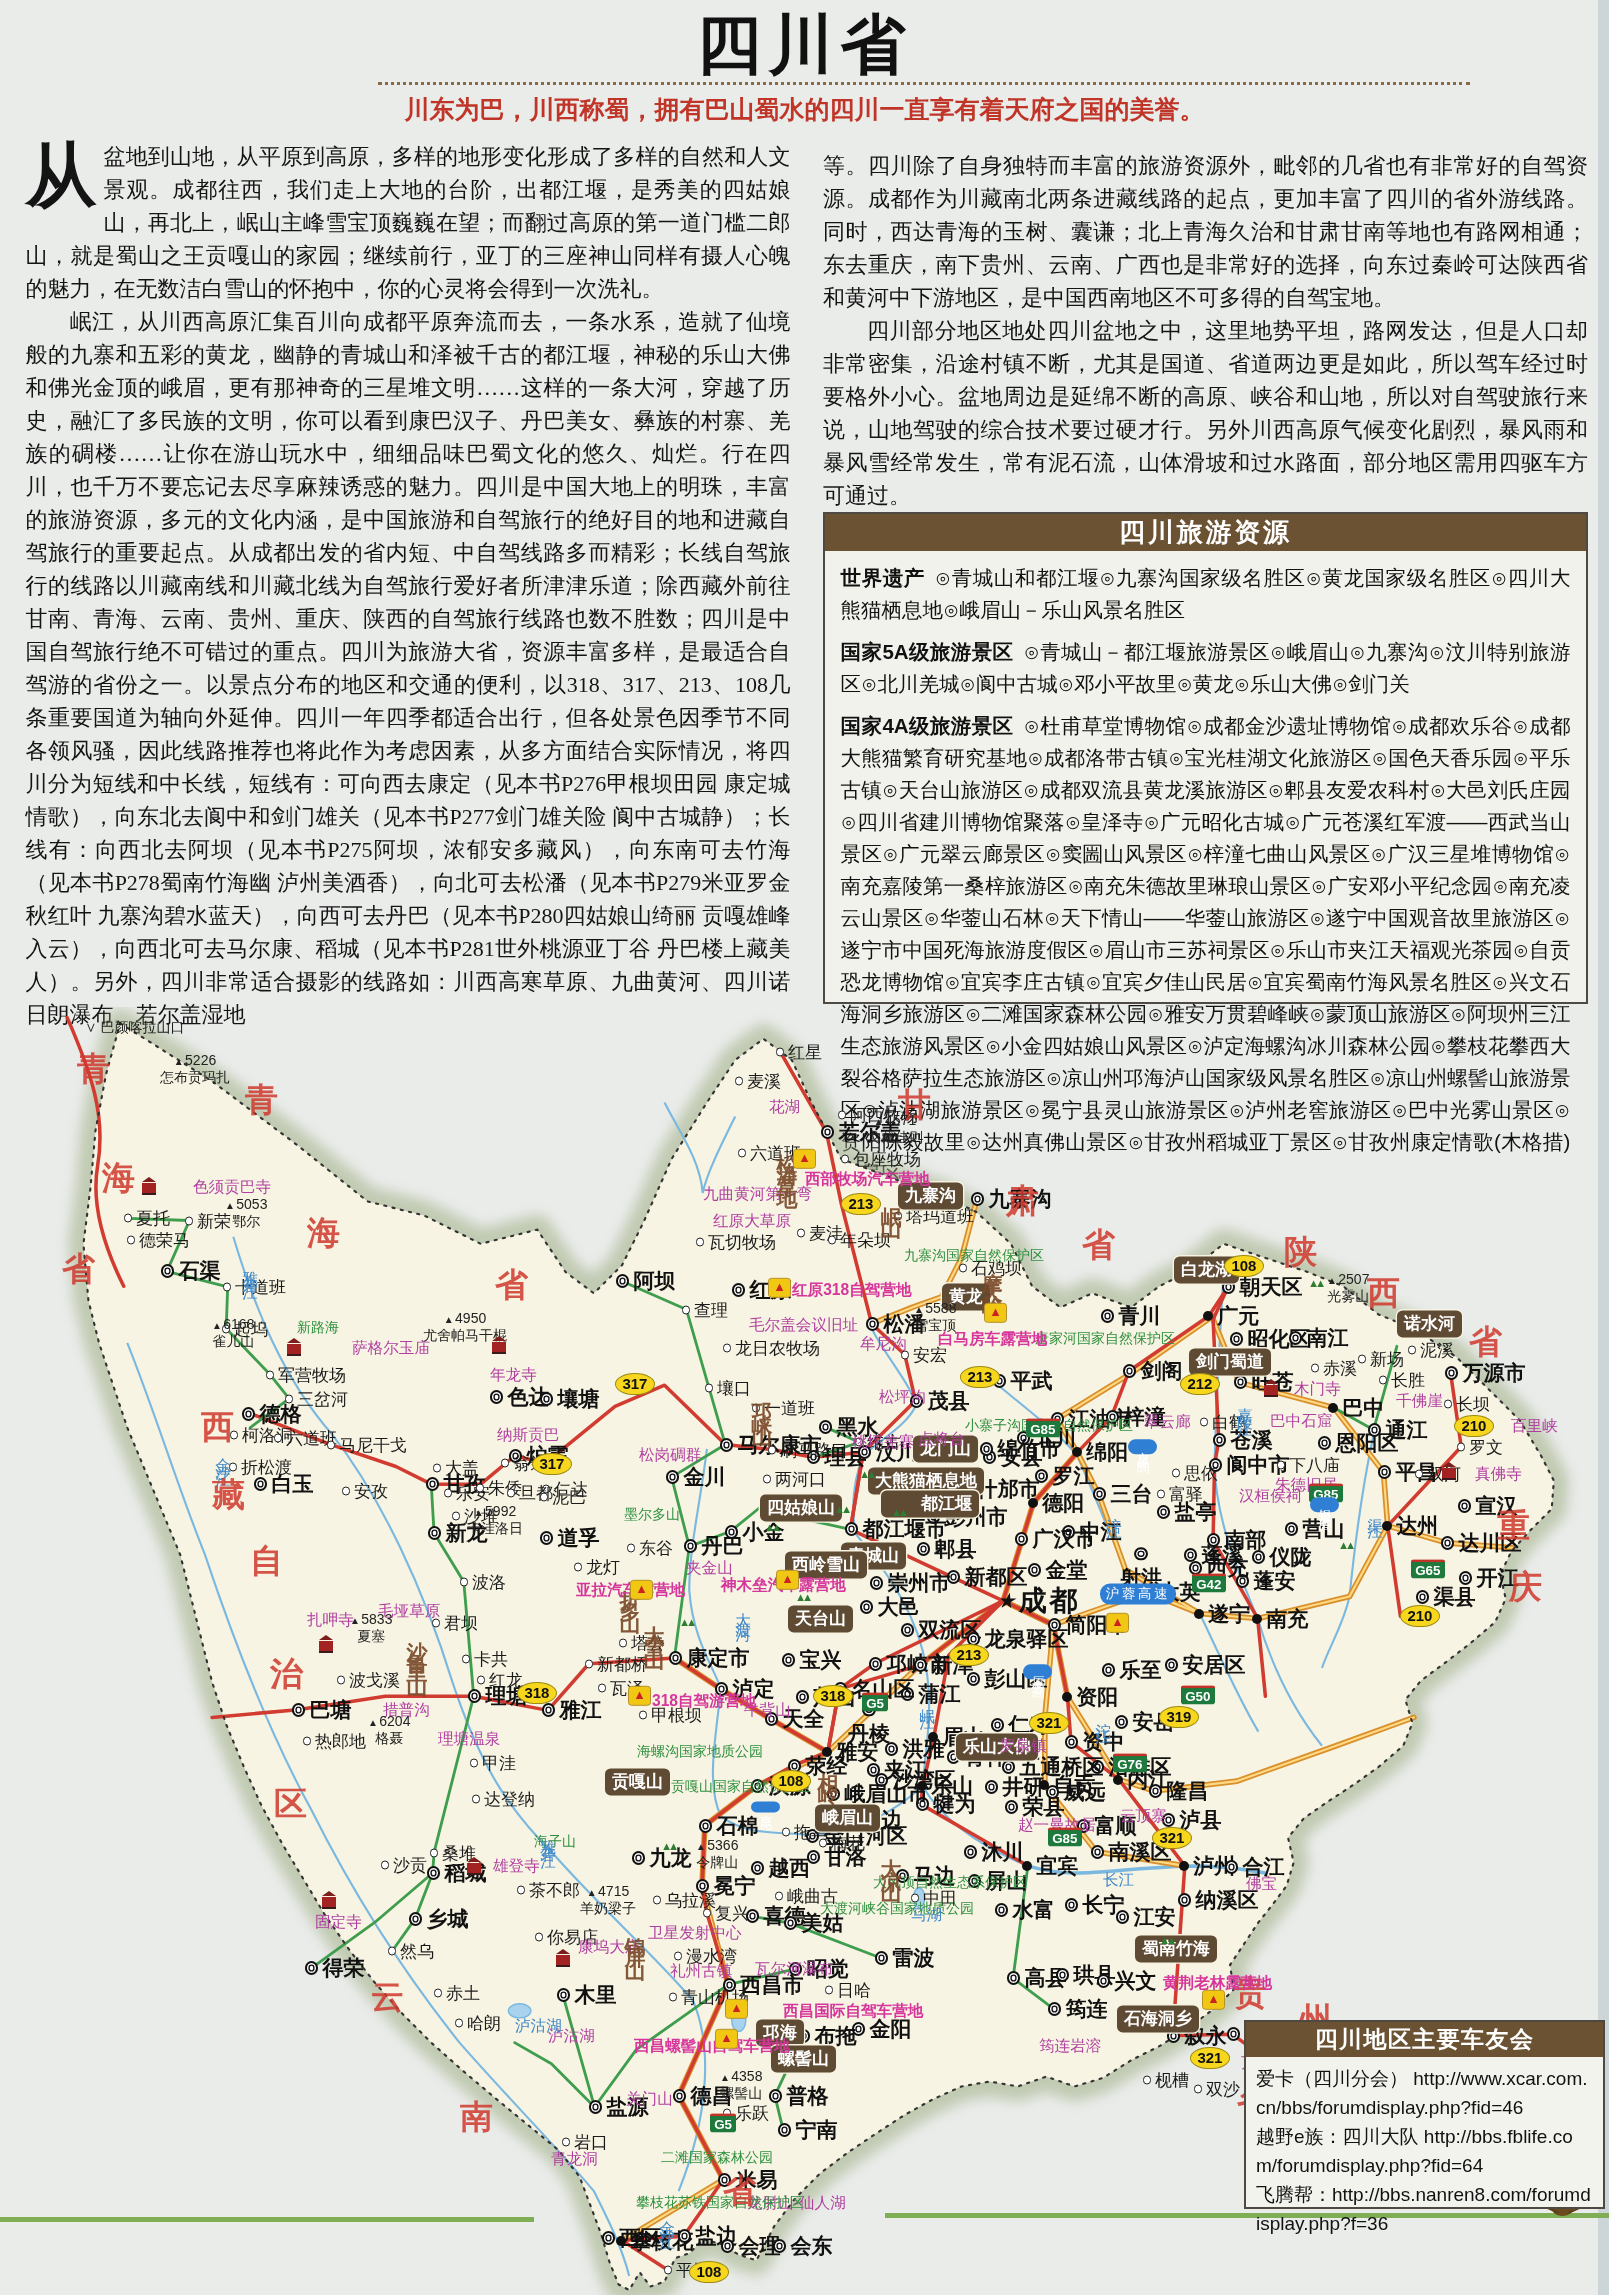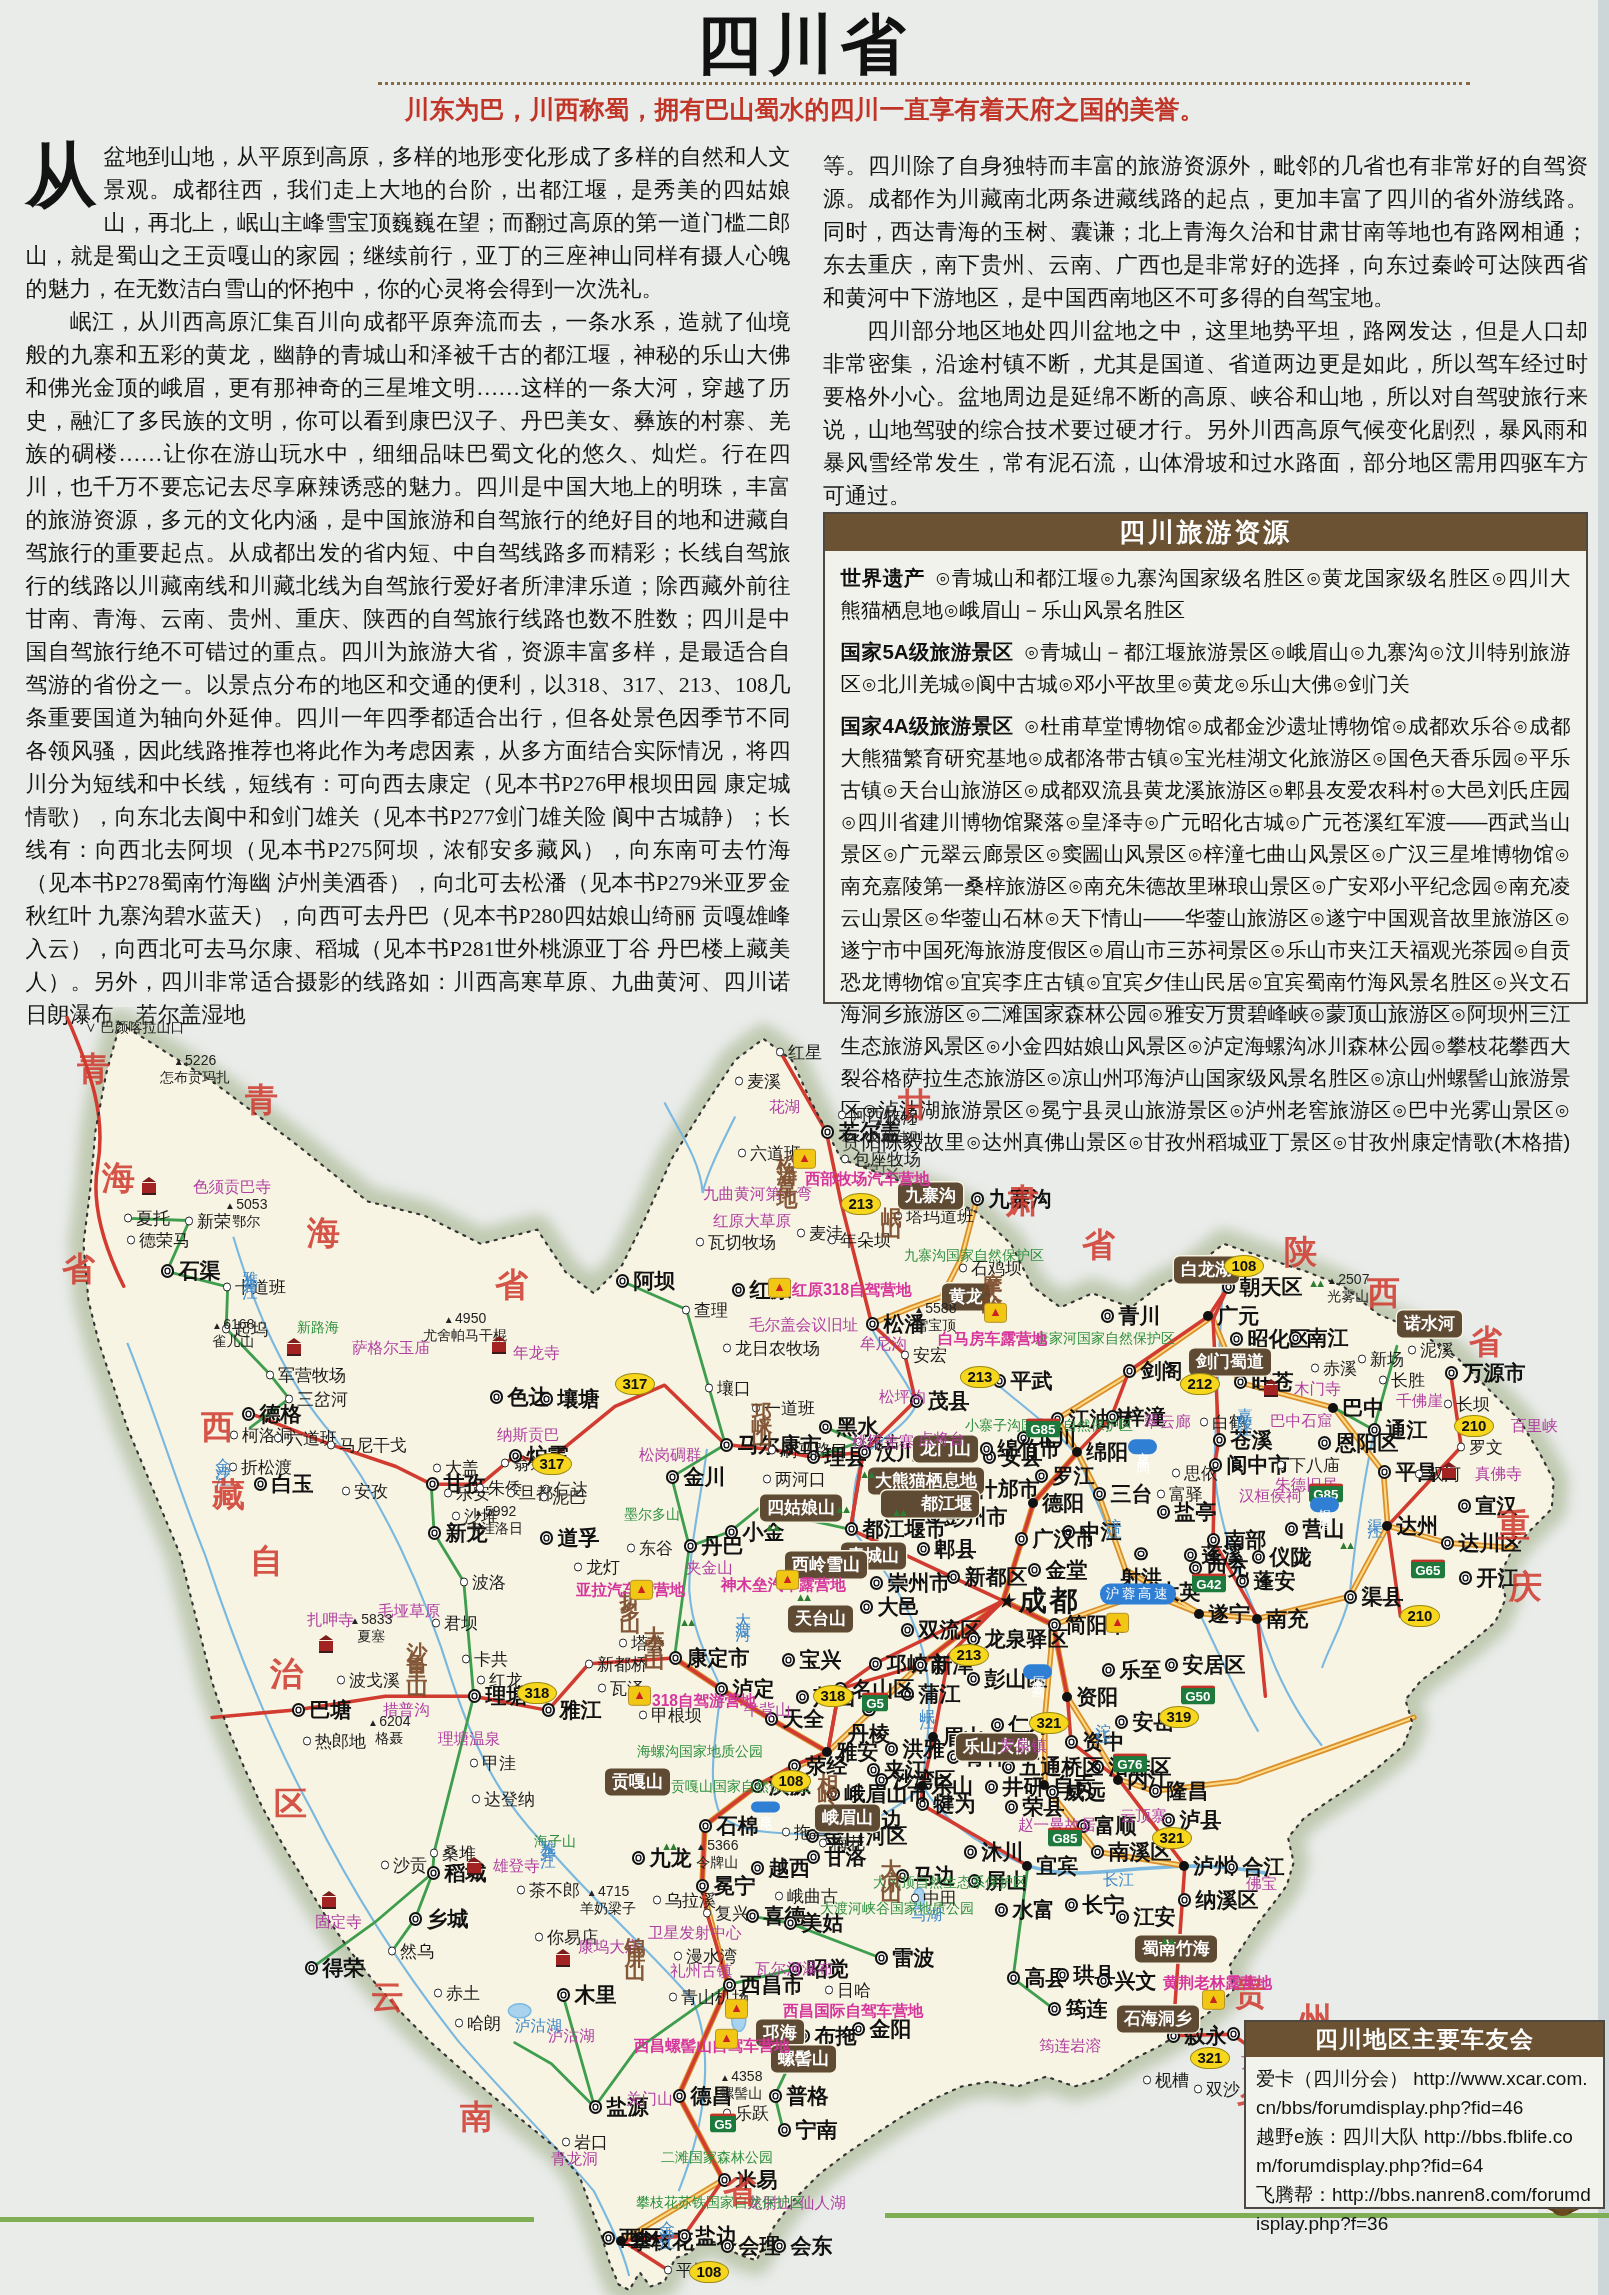--- a/index.html
+++ b/index.html
@@ -554,21 +554,21 @@
         <b>宣汉</b>
       </div>
       <div class="city r" style="left: 1441px; top: 536px;">
         <i class="m-r"></i>
         <b>达川区</b>
       </div>
       <div class="city r" style="left: 1459px; top: 571px;">
         <i class="m-r"></i>
         <b>开江</b>
       </div>
-      <div class="city r" style="left: 1344px; top: 590px;">
+      <div class="city r" style="left: 1416px; top: 590px;">
         <i class="m-r"></i>
         <b>渠县</b>
       </div>
       <div class="city r" style="left: 1285px; top: 522px;">
         <i class="m-r"></i>
         <b>营山</b>
       </div>
       <div class="city r" style="left: 1252px; top: 550px;">
         <i class="m-r"></i>
         <b>仪陇</b>
@@ -1175,21 +1175,21 @@
       <div class="sbox" style="left: 788px; top: 612px;">天台山</div>
       <div class="sbox" style="left: 815px; top: 811px;">峨眉山</div>
       <div class="sbox" style="left: 956px; top: 740px;">乐山大佛</div>
       <div class="sbox" style="left: 605px; top: 775px;">贡嘎山</div>
       <div class="sbox" style="left: 1135px; top: 942px;">蜀南竹海</div>
       <div class="sbox" style="left: 1117px; top: 1012px;">石海洞乡</div>
       <div class="sbox" style="left: 756px; top: 1026px;">邛海</div>
       <div class="sbox" style="left: 771px; top: 1052px;">螺髻山</div>
       <div class="ptx" style="left: 193px; top: 180px;">色须贡巴寺</div>
       <div class="ptx" style="left: 352px; top: 341px;">萨格尔玉庙</div>
-      <div class="ptx" style="left: 490px; top: 346px; margin-left: 23px;">年龙寺</div>
+      <div class="ptx" style="left: 490px; top: 368px;">年龙寺</div>
       <div class="ptx" style="left: 497px; top: 428px;">纳斯贡巴</div>
       <div class="ptx" style="left: 307px; top: 613px;">扎呷寺</div>
       <div class="ptx" style="left: 378px; top: 604px;">毛垭草原</div>
       <div class="ptx" style="left: 383px; top: 703px;">措普沟</div>
       <div class="ptx" style="left: 438px; top: 732px;">理塘温泉</div>
       <div class="ptx" style="left: 493px; top: 859px;">雄登寺</div>
       <div class="ptx" style="left: 315px; top: 875px; margin-top: 40px;">固定寺</div>
       <div class="ptx" style="left: 578px; top: 940px;">康坞大庙</div>
       <div class="ptx" style="left: 548px; top: 1029px;">泸沽湖</div>
       <div class="ptx" style="left: 648px; top: 926px;">卫星发射中心</div>

